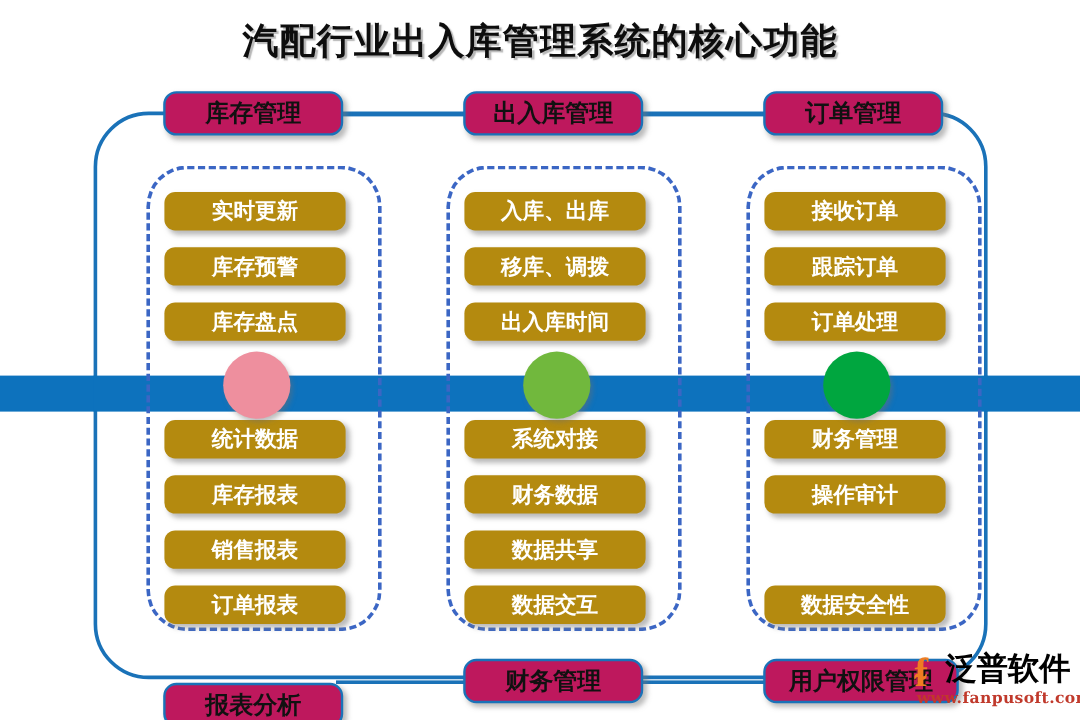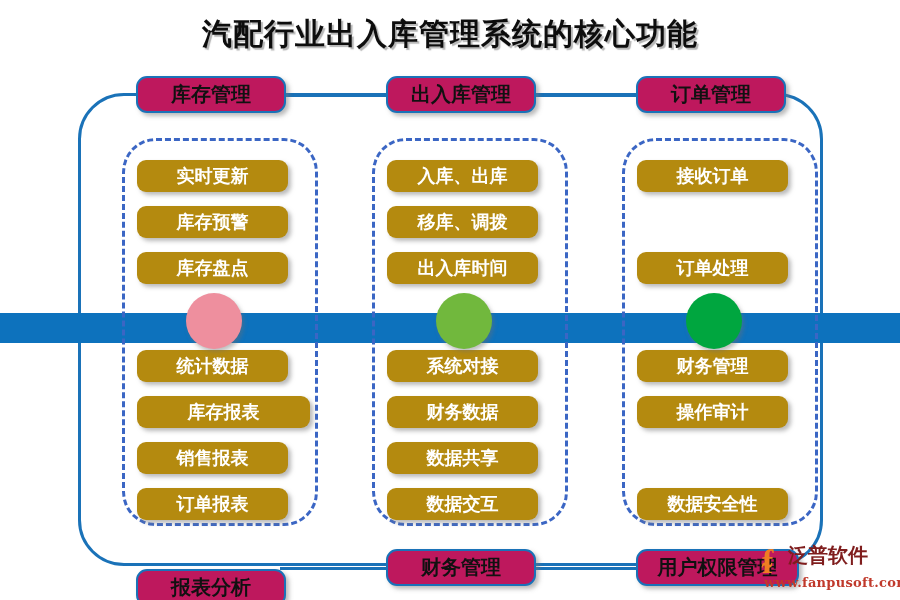--- a/index.html
+++ b/index.html
@@ -137,23 +137,23 @@
     left: 2px; top: 4px;
     font-size: 34px;
     font-weight: bold;
     color: #ef7d22;
     line-height: 1;
     font-family: "DejaVu Serif", "Liberation Serif", serif;
   }
   .wm-brand {
     position: absolute;
     left: 28px; top: 4px;
-    font-size: 20px;
-    font-weight: bold;
-    color: #7f1d1d;
+    font-size: 26px;
+    font-weight: bold;
+    color: #000000;
     line-height: 1.1;
     white-space: nowrap;
   }
   .wm-url {
     position: absolute;
     left: 4px; top: 35px;
     font-size: 13px;
     font-weight: bold;
     color: #c0392b;
     letter-spacing: 0.3px;
@@ -181,21 +181,21 @@
 
   <div class="cap-box" style="left:136px; top:76px; width:150px; height:37px;">库存管理</div>
 
   <div class="pill" style="left:137px; top:160px; width:151px; height:32px;">实时更新</div>
   <div class="pill" style="left:137px; top:206px; width:151px; height:32px;">库存预警</div>
   <div class="pill" style="left:137px; top:252px; width:151px; height:32px;">库存盘点</div>
 
   <div class="circle" style="left:186px; top:293px; width:56px; height:56px; background:#ee8f9e;"></div>
 
   <div class="pill" style="left:137px; top:350px; width:151px; height:32px;">统计数据</div>
-  <div class="pill" style="left:137px; top:396px; width:173px; height:32px;">库存报表</div>
+  <div class="pill" style="left:137px; top:396px; width:151px; height:32px;">库存报表</div>
   <div class="pill" style="left:137px; top:442px; width:151px; height:32px;">销售报表</div>
   <div class="pill" style="left:137px; top:488px; width:151px; height:32px;">订单报表</div>
 
   <div class="cap-box" style="left:136px; top:569px; width:150px; height:37px;">报表分析</div>
 
   <div class="col-dash" style="left:372px; top:138px; width:196px; height:388px;"></div>
 
   <div class="cap-box" style="left:386px; top:76px; width:150px; height:37px;">出入库管理</div>
 
   <div class="pill" style="left:387px; top:160px; width:151px; height:32px;">入库、出库</div>
@@ -209,20 +209,21 @@
   <div class="pill" style="left:387px; top:488px; width:151px; height:32px;">数据交互</div>
   <div class="pill" style="left:387px; top:442px; width:151px; height:32px;">数据共享</div>
 
   <div class="cap-box" style="left:386px; top:549px; width:150px; height:37px;">财务管理</div>
 
   <div class="col-dash" style="left:622px; top:138px; width:196px; height:388px;"></div>
 
   <div class="cap-box" style="left:636px; top:76px; width:150px; height:37px;">订单管理</div>
 
   <div class="pill" style="left:637px; top:160px; width:151px; height:32px;">接收订单</div>
+  <div class="pill" style="left:637px; top:206px; width:151px; height:32px;">跟踪订单</div>
   <div class="pill" style="left:637px; top:252px; width:151px; height:32px;">订单处理</div>
 
   <div class="circle" style="left:686px; top:293px; width:56px; height:56px; background:#00a63f;"></div>
 
   <div class="pill" style="left:637px; top:350px; width:151px; height:32px;">财务管理</div>
   <div class="pill" style="left:637px; top:396px; width:151px; height:32px;">操作审计</div>
   <div class="pill" style="left:637px; top:488px; width:151px; height:32px;">数据安全性</div>
 
   <div class="cap-box" style="left:636px; top:549px; width:163px; height:37px;">用户权限管理</div>
 

